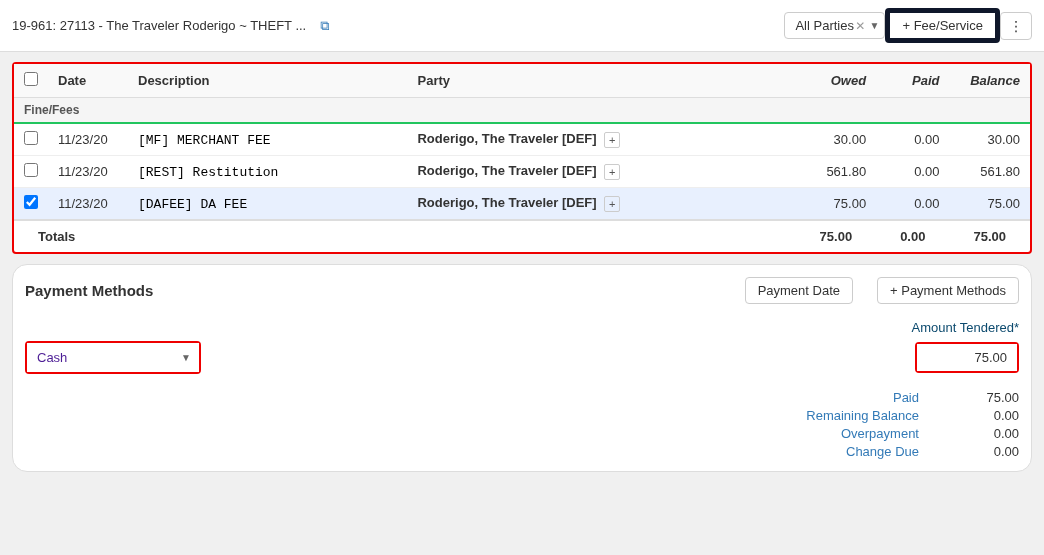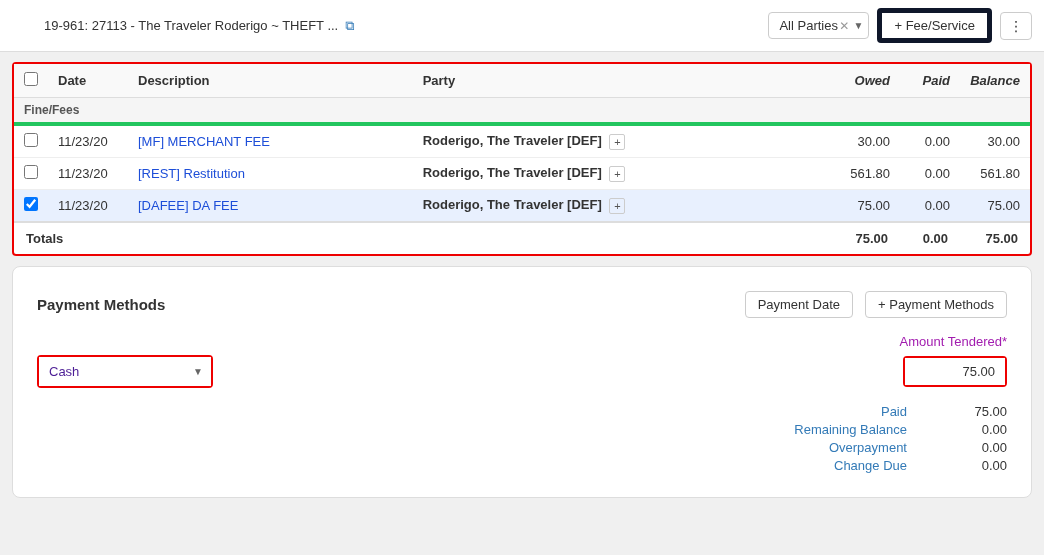--- a/index.html
+++ b/index.html
@@ -9,35 +9,33 @@
       background: #fff;
       border-bottom: 1px solid #ddd;
       padding: 8px 12px;
       display: flex;
       align-items: center;
       justify-content: space-between;
     }
     .top-bar-left {
       display: flex;
       align-items: center;
-      gap: 7px;
+      gap: 14px;
       font-size: 14px;
       font-weight: 500;
       color: #333;
-      margin-left: 32px;
     }
     .external-link-icon {
       color: #337ab7;
       font-size: 13px;
       cursor: pointer;
     }
     .top-bar-right {
       display: flex;
       align-items: center;
-      gap: 8px;
       padding-left: 22px;
     }
     .parties-select-wrapper {
       position: relative;
       display: inline-flex;
       align-items: center;
     }
     .parties-select-wrapper select {
       border: 1px solid #ccc;
       border-radius: 4px;
@@ -111,34 +109,34 @@
       color: #333;
       font-size: 13px;
     }
     thead th.num { text-align: right; font-style: italic; }
     .group-header td {
       background: #f5f5f5;
       padding: 5px 10px;
       font-weight: 600;
       font-size: 12px;
       color: #555;
-      border-bottom: 4px solid #22c55e;
+      border-bottom: 2px solid #22c55e;
     }
     tbody tr.data-row td {
       padding: 7px 10px;
       border-bottom: 1px solid #eee;
       vertical-align: middle;
     }
     .totals-row td {
-      padding: 8px 12px;
+      padding: 8px 24px;
       font-weight: 700;
       border-top: 2px solid #ddd;
     }
     .num { text-align: right; }
-    .link-blue { color: #1d4ed8; cursor: pointer; text-decoration: none; }
+    .link-blue { color: #000000; cursor: pointer; text-decoration: none; font-family: Liberation Mono, monospace; }
 
     .checkbox-cell { width: 30px; }
     .date-cell { width: 80px; white-space: nowrap; }
     .desc-cell { }
     .party-cell { }
     .owed-cell { width: 70px; text-align: right; }
     .paid-cell { width: 60px; text-align: right; }
     .balance-cell { width: 70px; text-align: right; }
 
     input[type="checkbox"] { cursor: pointer; width: 14px; height: 14px; }
@@ -154,37 +152,37 @@
       font-size: 11px;
       color: #555;
       cursor: pointer;
       margin-left: 4px;
       vertical-align: middle;
     }
 
     .payment-methods-section {
       background: #fff;
       border: 1px solid #ddd;
-      border-radius: 8px;
-      padding: 24px;
+      border-radius: 15px;
+      padding: 12px;
     }
     .payment-methods-header {
       display: flex;
       align-items: center;
       justify-content: space-between;
       margin-bottom: 16px;
     }
     .payment-methods-title {
       font-size: 15px;
       font-weight: 600;
       color: #333;
     }
     .payment-methods-actions {
       display: flex;
-      gap: 12px;
+      gap: 24px;
       justify-content: space-between;
     }
     .cash-select-wrapper {
       border: 2px solid #e00;
       border-radius: 4px;
       position: relative;
       display: inline-flex;
       align-items: center;
     }
     .cash-select-wrapper select {
@@ -351,21 +349,21 @@
   <div class="payment-methods-section">
     <div class="payment-methods-header">
       <span class="payment-methods-title">Payment Methods</span>
       <div class="payment-methods-actions">
         <button class="btn">Payment Date</button>
         <button class="btn">+ Payment Methods</button>
       </div>
     </div>
 
     <div style="display:flex; justify-content:flex-end; margin-bottom:6px;">
-      <span style="font-size:13px; font-weight:500; color:#a21caf;">Amount Tendered*</span>
+      <span style="font-size:13px; font-weight:500; color:#0c4a6e;">Amount Tendered*</span>
     </div>
 
     <div style="display:flex; align-items:center; gap:16px;">
       <div class="cash-select-wrapper">
         <select>
           <option>Cash</option>
           <option>Check</option>
           <option>Credit Card</option>
           <option>Money Order</option>
         </select>

